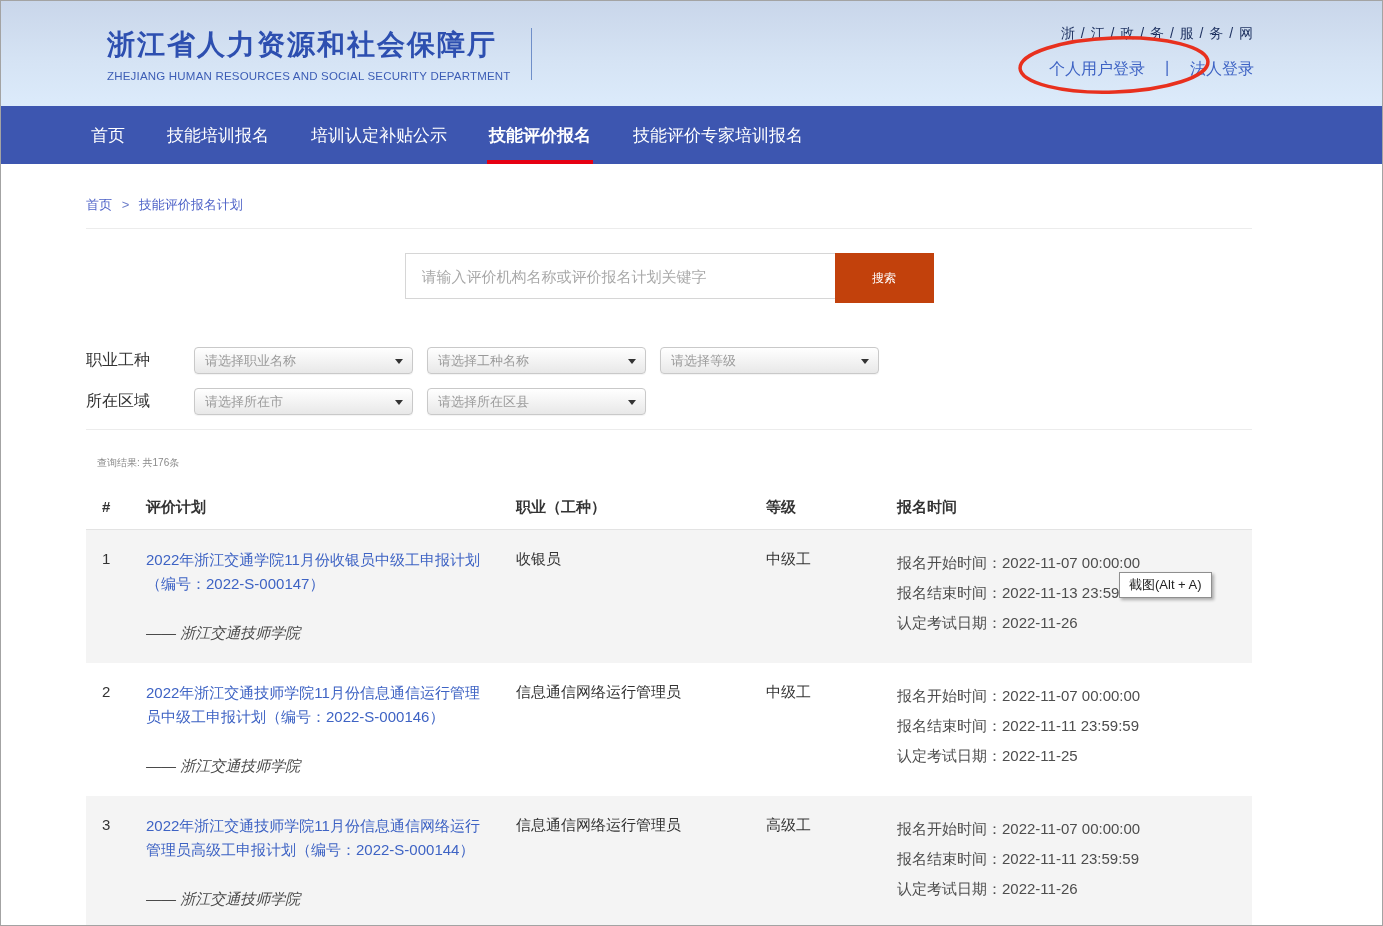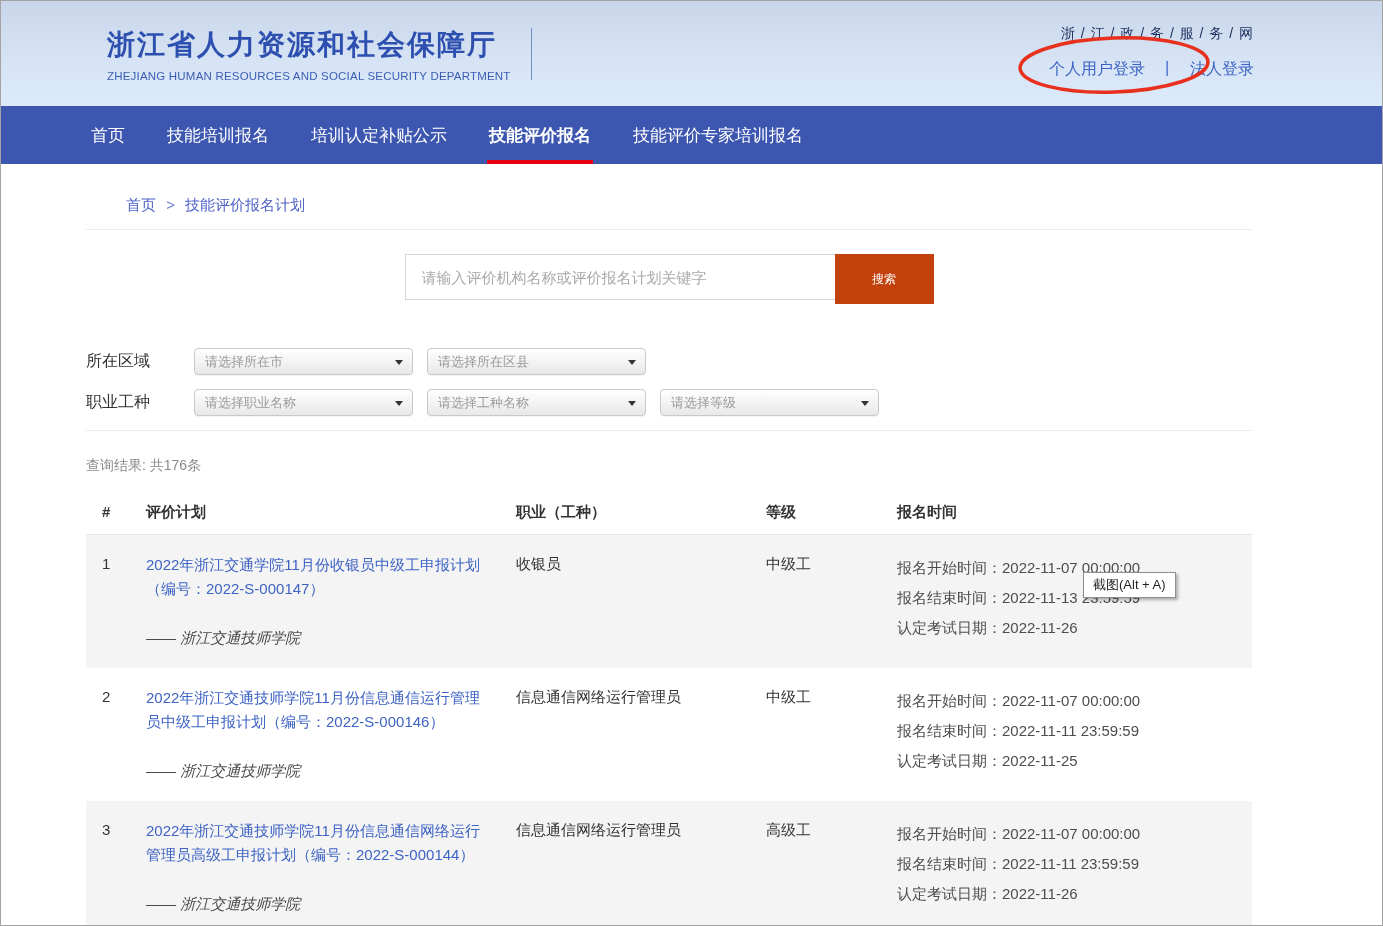--- a/index.html
+++ b/index.html
@@ -27,21 +27,21 @@
   .main-nav{ height:58px; background:#3d56b0; display:flex; align-items:stretch;
              padding-left:90px; }
   .nav-item{ position:relative; display:flex; align-items:center; margin-right:42px;
              color:#fff; font-size:17px; text-decoration:none; cursor:pointer; }
   .nav-item.active{ font-weight:bold; }
   .nav-item.active::after{ content:""; position:absolute; left:-2px; right:-2px; bottom:0;
              height:4px; background:#e60012; }
 
   
   .content{ padding:32px 130px 0 85px; }
-  .breadcrumb{ font-size:15px; color:#4f63c8;margin-left:40px; }
+  .breadcrumb{ font-size:13px; color:#4f63c8; }
   .breadcrumb a{ color:#4f63c8; text-decoration:none; cursor:pointer; }
   .breadcrumb .sep{ margin:0 6px; color:#6b7cc9; }
   .divider{ border:none; border-top:1px solid #ececec; margin-top:14px; }
 
   .search-row{ margin-top:24px; display:flex; justify-content:center; }
   .search-input{ width:430px; height:46px; border:1px solid #d6d6d6; border-right:none;
              padding:0 16px; font-size:15px; color:#000000; outline:none;
              font-family:"Liberation Sans", sans-serif; }
   .search-input::placeholder{ color:#a9a9a9; }
   .search-btn{ width:99px; height:50px; background:#c2410c; color:#fff; border:none;
@@ -53,42 +53,42 @@
   .select{ position:relative; width:219px; height:27px; margin-right:14px;
              border:1px solid #c9c9c9; border-radius:4px; cursor:pointer;
              background:linear-gradient(180deg,#ffffff,#e8e8e8);
              display:flex; align-items:center; padding:0 24px 0 10px;
              box-shadow:0 1px 1px rgba(0,0,0,0.05); }
   .select-text{ font-size:13px; color:#9a9a9a; white-space:nowrap; overflow:hidden; }
   .caret{ position:absolute; right:9px; top:11px; width:0; height:0;
              border-left:4px solid transparent; border-right:4px solid transparent;
              border-top:5px solid #333; }
 
-  .result-count{ margin-top:26px; font-size:14px; color:#8a8a8a; }
+  .result-count{ margin-top:26px; font-size:10px; color:#8a8a8a;margin-left:11px; }
 
   .table{ margin-top:28px; }
   .t-head{ display:grid; grid-template-columns:60px 360px 250px 133px 1fr;
            font-size:15px; font-weight:bold; color:#333; padding-bottom:12px;
            border-bottom:1px solid #e3e3e3; }
   .t-head .c1{ padding-left:16px; }
   .t-head .c3,.t-head .c4{ padding-left:10px; }
   .t-head .c5{ padding-left:8px; }
   .t-row{ display:grid; grid-template-columns:60px 360px 250px 133px 1fr;
           padding:18px 0 20px 0; min-height:117px; font-size:15px; color:#333; }
   .t-row.alt{ background:#f4f4f4; }
   .cell-idx{ padding-left:16px; padding-top:2px; }
   .cell-plan{ padding-right:18px; }
   .plan-link{ color:#3e63c4; text-decoration:none; line-height:24px; cursor:pointer;
               display:inline-block; }
   .org{ margin-top:28px; color:#4a4a4a;font-style:italic; }
   .cell-occ,.cell-level{ padding-left:10px; padding-top:2px; }
   .cell-times{ padding-left:8px; }
   .time-line{ line-height:30px; color:#4d4d4d; white-space:nowrap; }
 
-  .shot-tooltip{ position:absolute; left:1082px; top:571px; background:#fff;
+  .shot-tooltip{ position:absolute; left:1118px; top:571px; background:#fff;
           border:1px solid #8f8f8f; box-shadow:2px 2px 3px rgba(0,0,0,0.3);
           padding:3px 9px; font-size:13px; color:#222; white-space:nowrap; z-index:5; }
 </style>
 </head>
 <body>
 
 <div class="screen">
 
   <header class="site-header">
     <div class="logo-block">
@@ -126,42 +126,42 @@
     </div>
     <hr class="divider">
 
     <div class="search-row">
       <input class="search-input" type="text" placeholder="请输入评价机构名称或评价报名计划关键字" style="">
       <button class="search-btn">搜索</button>
     </div>
 
     <div class="filters">
       <div class="filter-row">
+        <div class="filter-label">职业工种</div>
+        <div class="select">
+          <span class="select-text">请选择职业名称</span>
+          <span class="caret"></span>
+        </div>
+        <div class="select">
+          <span class="select-text">请选择工种名称</span>
+          <span class="caret"></span>
+        </div>
+        <div class="select">
+          <span class="select-text">请选择等级</span>
+          <span class="caret"></span>
+        </div>
+      </div>
+      <div class="filter-row">
         <div class="filter-label">所在区域</div>
         <div class="select">
           <span class="select-text">请选择所在市</span>
           <span class="caret"></span>
         </div>
         <div class="select">
           <span class="select-text">请选择所在区县</span>
-          <span class="caret"></span>
-        </div>
-      </div>
-      <div class="filter-row">
-        <div class="filter-label">职业工种</div>
-        <div class="select">
-          <span class="select-text">请选择职业名称</span>
-          <span class="caret"></span>
-        </div>
-        <div class="select">
-          <span class="select-text">请选择工种名称</span>
-          <span class="caret"></span>
-        </div>
-        <div class="select">
-          <span class="select-text">请选择等级</span>
           <span class="caret"></span>
         </div>
       </div>
     </div>
 
     <hr class="divider">
 
     <div class="result-count">查询结果: 共176条</div>
 
     <div class="table">

